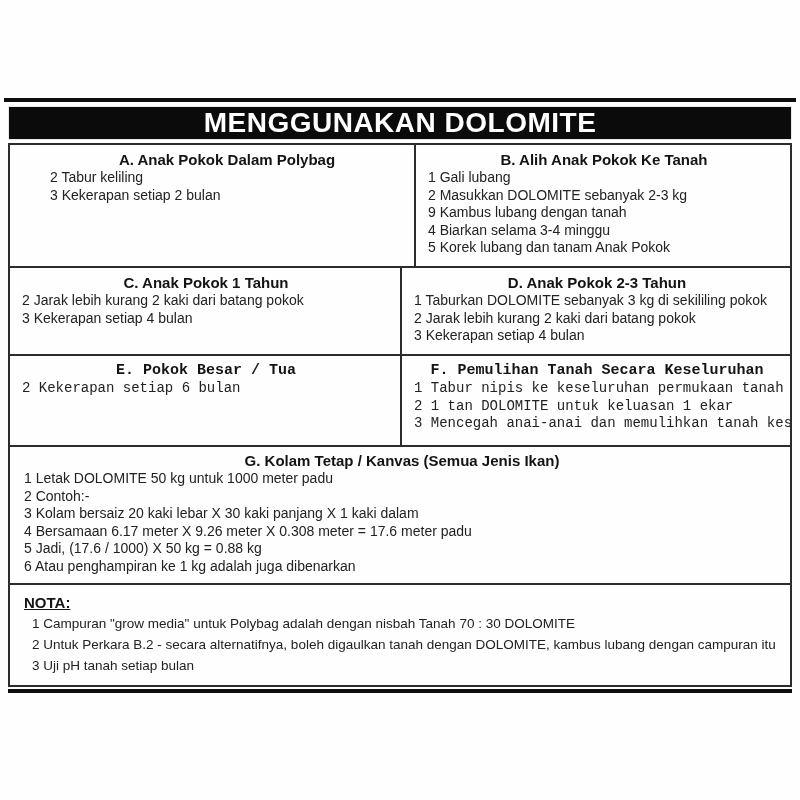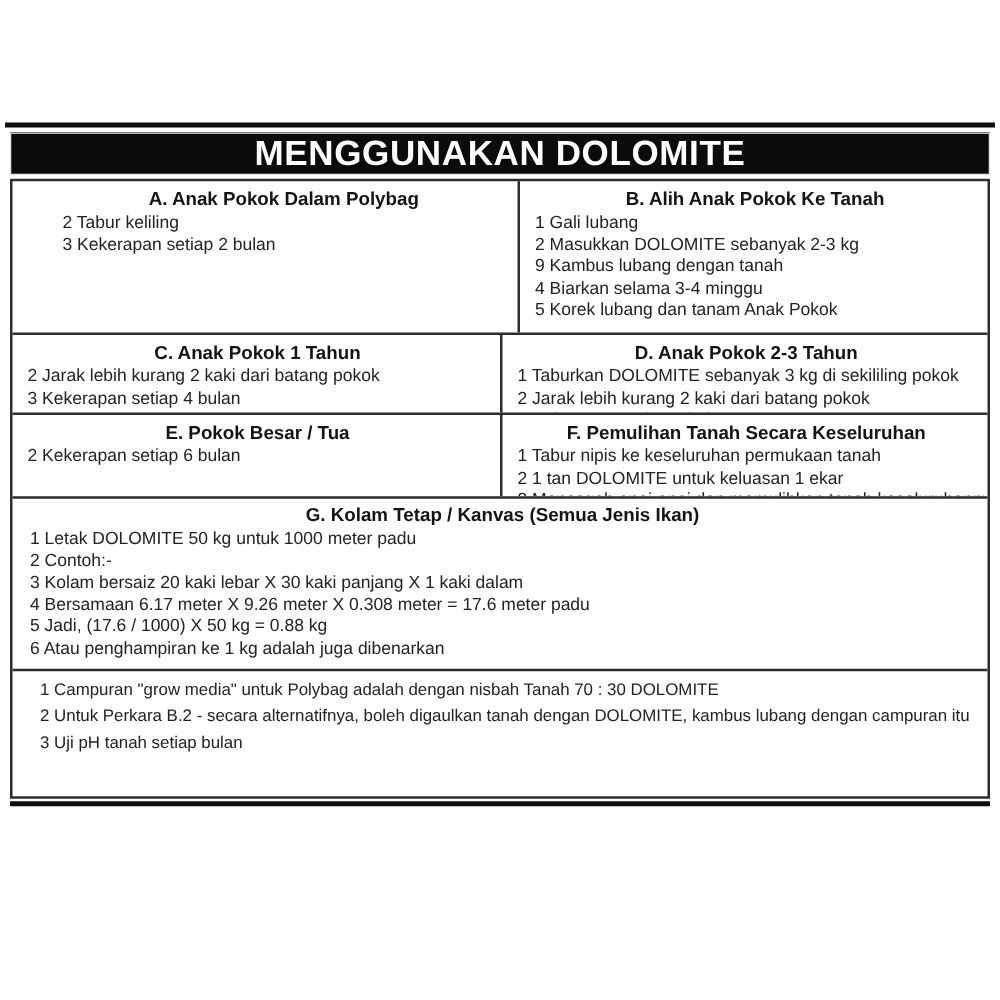--- a/index.html
+++ b/index.html
@@ -44,22 +44,22 @@
     border: 2px solid #2c2c2c;
     background: #fefefe;
   }
   .row {
     display: flex;
     border-bottom: 2px solid #2c2c2c;
     box-sizing: border-box;
   }
   .row:last-child { border-bottom: none; }
   .row-ab { height: 123px; padding-left: 28px; }
-  .row-cd { height: 64px; }
-  .row-ef { height: 67px; }
+  .row-cd { height: 88px; }
+  .row-ef { height: 91px; font-family: Liberation Mono, monospace; }
   .row-g  { height: 138px; }
   .row-nota { height: 100px; }
   .cell {
     flex: 1 1 50%;
     box-sizing: border-box;
     padding: 5px 10px 0 12px;
     overflow: hidden;
   }
   .cell + .cell { border-left: 2px solid #2c2c2c; }
   .cell-full {
@@ -166,20 +166,21 @@
         <div class="line">2 Contoh:-</div>
         <div class="line">3 Kolam bersaiz 20 kaki lebar X 30 kaki panjang X 1 kaki dalam</div>
         <div class="line">4 Bersamaan 6.17 meter X 9.26 meter X 0.308 meter = 17.6 meter padu</div>
         <div class="line">5 Jadi, (17.6 / 1000) X 50 kg = 0.88 kg</div>
         <div class="line">6 Atau penghampiran ke 1 kg adalah juga dibenarkan</div>
       </div>
     </div>
 
     <div class="row row-nota">
       <div class="cell-full">
+        <div class="nota-heading">NOTA:</div>
         <div class="nota-line">1 Campuran "grow media" untuk Polybag adalah dengan nisbah Tanah 70 : 30 DOLOMITE</div>
         <div class="nota-line">2 Untuk Perkara B.2 - secara alternatifnya, boleh digaulkan tanah dengan DOLOMITE, kambus lubang dengan campuran itu</div>
         <div class="nota-line">3 Uji pH tanah setiap bulan</div>
       </div>
     </div>
 
   </div>
 
   <div class="bottom-rule"></div>
 

